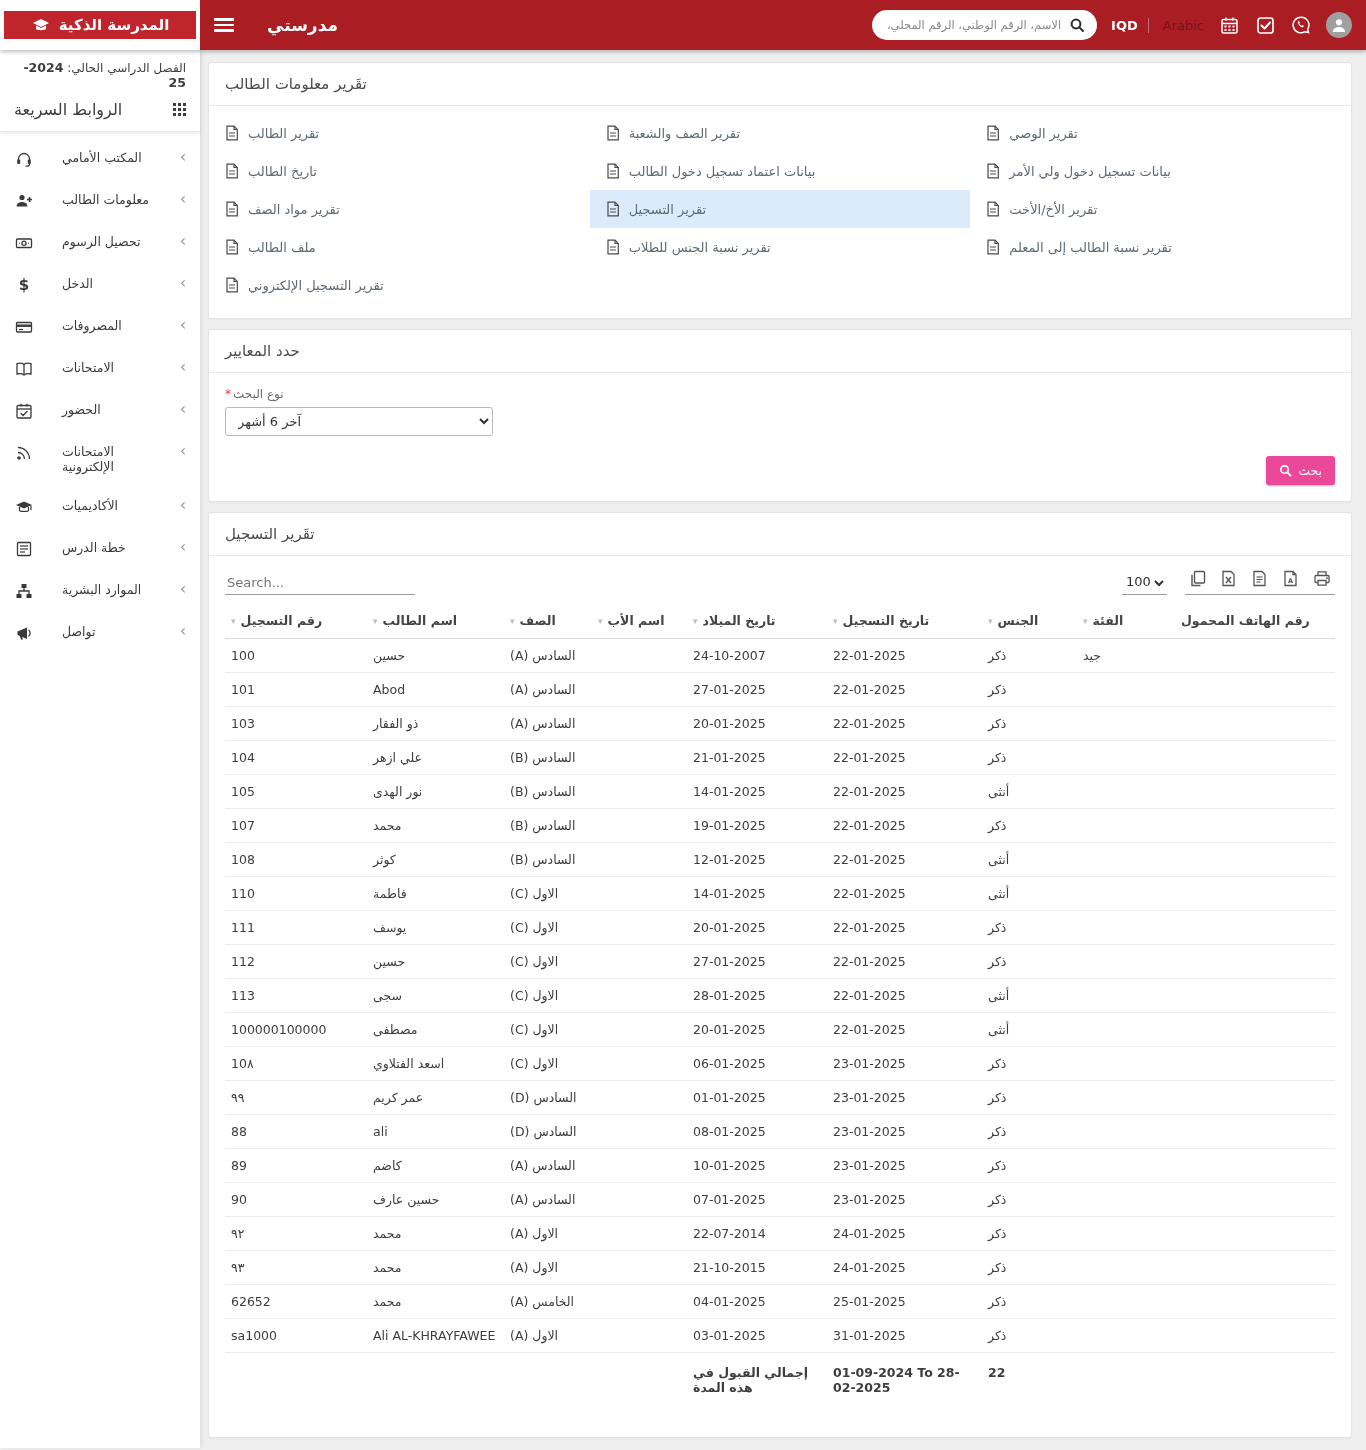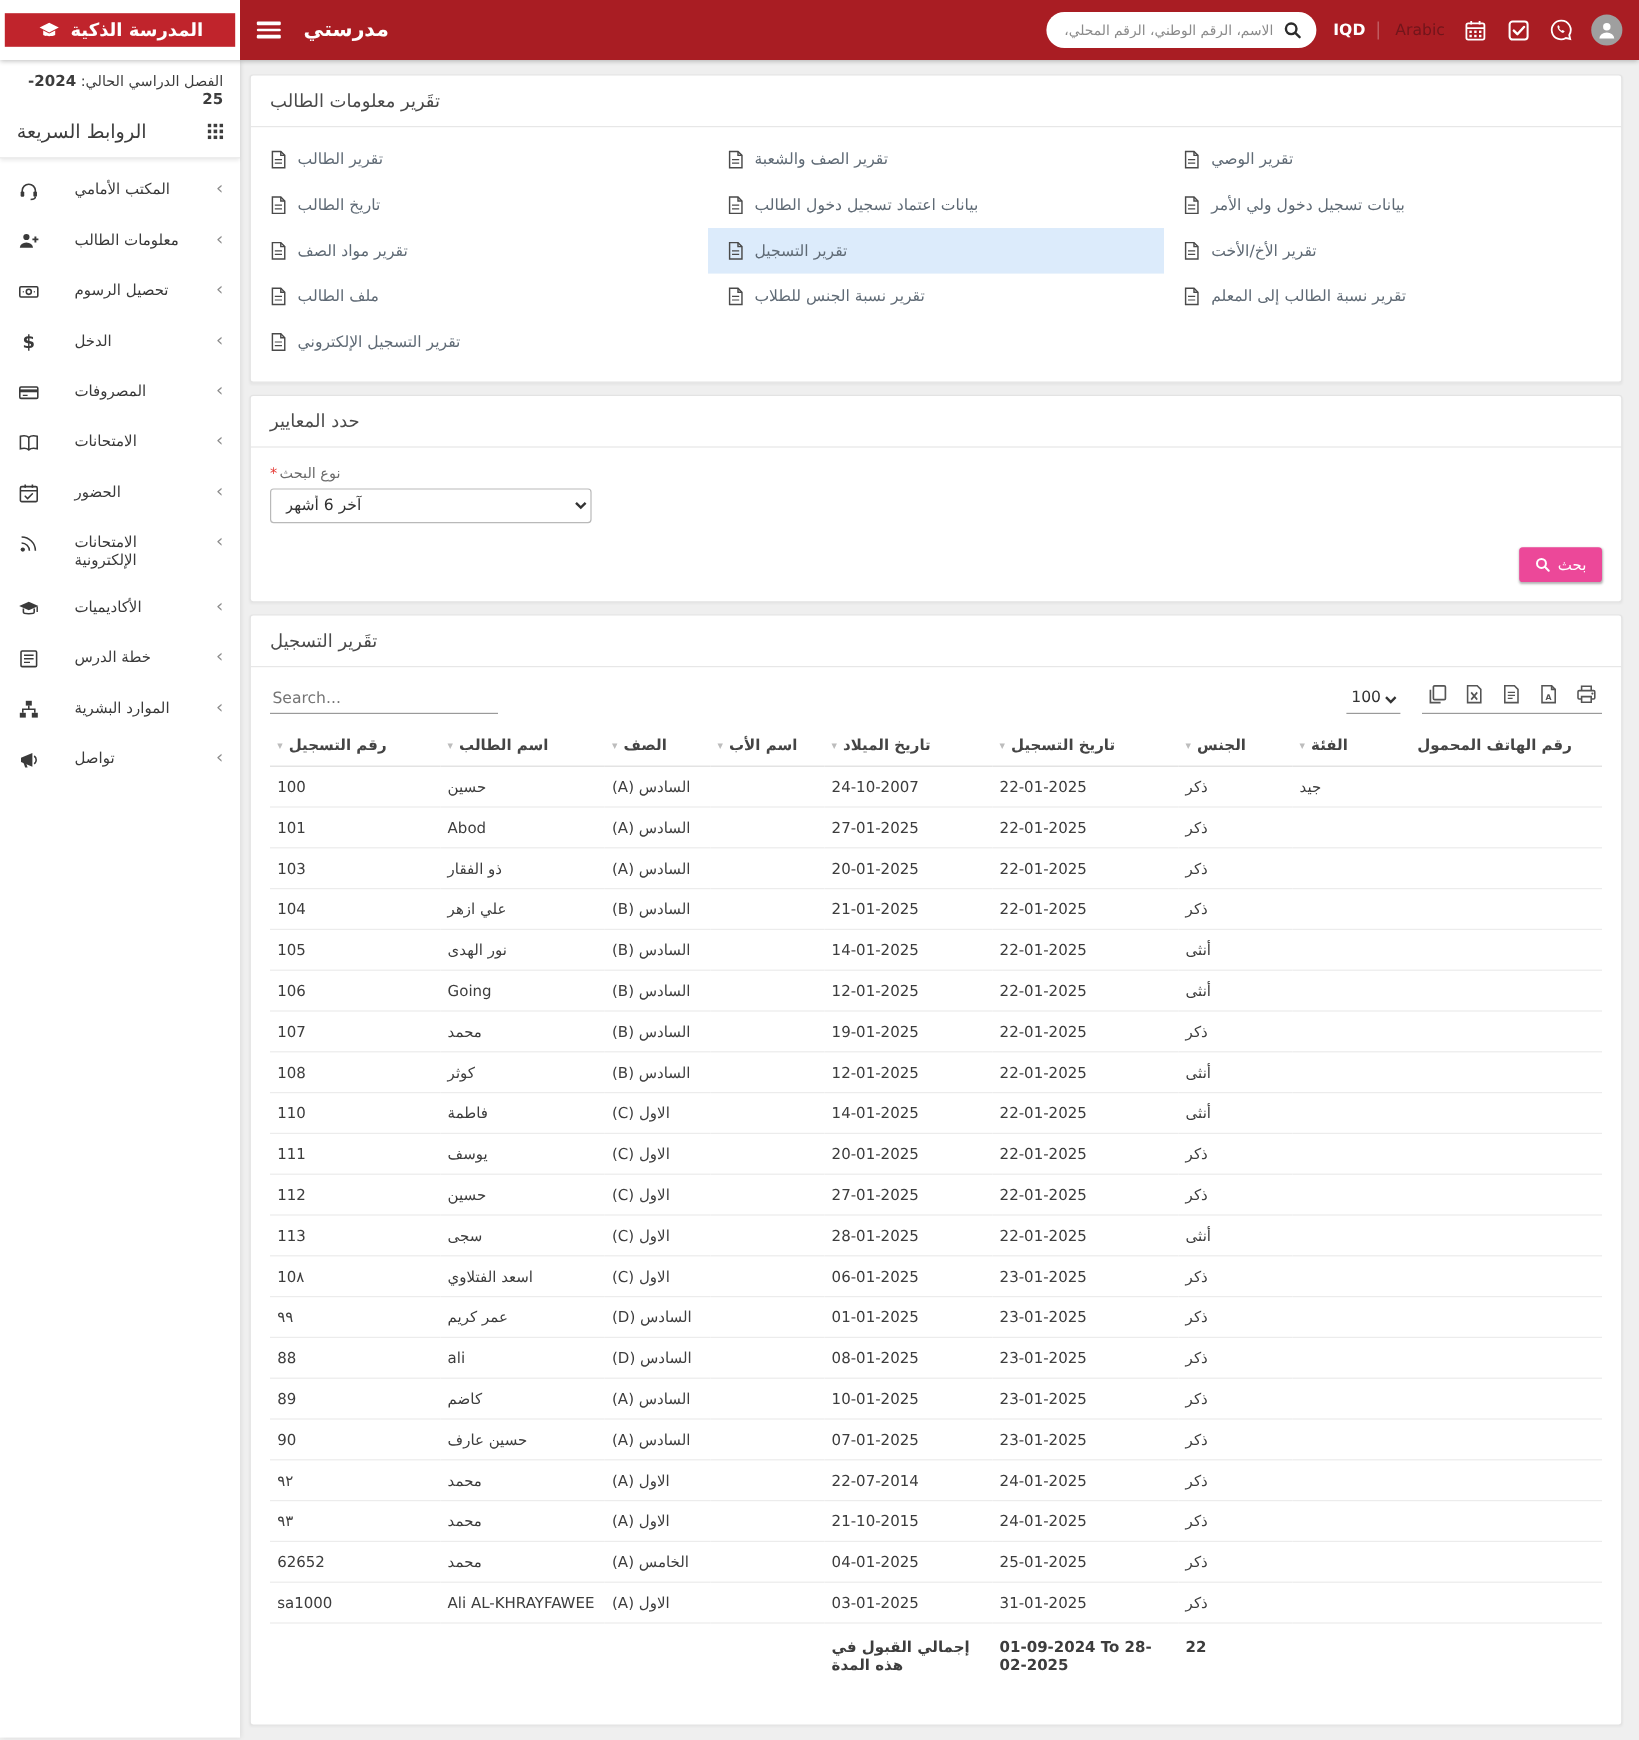--- a/index.html
+++ b/index.html
@@ -12,21 +12,21 @@
     min-height: 1450px;
     position: relative;
   }
   
   .topbar { display:flex; height:50px; background:#a91d23; box-shadow:0 2px 4px rgba(0,0,0,.25); position:relative; z-index:5; }
   .topbar-left { width:200px; background:#ffffff; display:flex; align-items:center; justify-content:center; padding:4px; }
   .logo-box { background:#c0242c; color:#fff; width:100%; height:28px; display:flex; align-items:center; justify-content:center; gap:8px; font-weight:bold; font-size:15px; direction:rtl; }
   .topbar-main { flex:1; display:flex; align-items:center; padding:0 14px; gap:14px; }
   .hamburger { width:20px; cursor:pointer; display:flex; flex-direction:column; gap:3px; }
   .hamburger i { display:block; height:2.5px; background:#fff; border-radius:1px; }
-  .app-title { color:#fff; font-size:17px; font-weight:bold; margin-left:5px; }
+  .app-title { color:#fff; font-size:17px; font-weight:bold; margin-left:19px; }
   .topbar-spacer { flex:1; }
   .search-pill { width:225px; height:30px; background:#fff; border-radius:15px; display:flex; align-items:center; padding:0 12px; gap:8px; }
   .search-pill input { border:none; outline:none; flex:1; font-size:11.5px; color:#555; direction:rtl; font-family:inherit; background:transparent; min-width:0; }
   .search-pill input::placeholder { color:#8a8a8a; }
   .currency { color:#fff; font-weight:bold; font-size:13px; padding-right:10px; border-right:1px solid rgba(255,255,255,.35); }
   .language { color:#71151b; font-size:13px; }
   .top-icon { width:22px; height:22px; display:flex; align-items:center; justify-content:center; cursor:pointer; }
   .avatar { width:26px; height:26px; border-radius:50%; background:#9f9f9f; display:flex; align-items:center; justify-content:center; overflow:hidden; cursor:pointer; }
   
   .layout { display:flex; align-items:stretch; min-height:1390px; }
@@ -606,31 +606,20 @@
                 <td class="cell-name">نور الهدى</td>
                 <td class="cell-rtl">السادس (B)</td>
                 <td></td>
                 <td>14-01-2025</td>
                 <td>22-01-2025</td>
                 <td>أنثى</td>
                 <td class="cell-rtl"></td>
                 <td></td>
               </tr>
               <tr>
-                <td>106</td>
-                <td class="cell-name">Going</td>
-                <td class="cell-rtl">السادس (B)</td>
-                <td></td>
-                <td>12-01-2025</td>
-                <td>22-01-2025</td>
-                <td>أنثى</td>
-                <td class="cell-rtl"></td>
-                <td></td>
-              </tr>
-              <tr>
                 <td>107</td>
                 <td class="cell-name">محمد</td>
                 <td class="cell-rtl">السادس (B)</td>
                 <td></td>
                 <td>19-01-2025</td>
                 <td>22-01-2025</td>
                 <td>ذكر</td>
                 <td class="cell-rtl"></td>
                 <td></td>
               </tr>
@@ -677,20 +666,31 @@
                 <td>ذكر</td>
                 <td class="cell-rtl"></td>
                 <td></td>
               </tr>
               <tr>
                 <td>113</td>
                 <td class="cell-name">سجى</td>
                 <td class="cell-rtl">الاول (C)</td>
                 <td></td>
                 <td>28-01-2025</td>
+                <td>22-01-2025</td>
+                <td>أنثى</td>
+                <td class="cell-rtl"></td>
+                <td></td>
+              </tr>
+              <tr>
+                <td>100000100000</td>
+                <td class="cell-name">مصطفى</td>
+                <td class="cell-rtl">الاول (C)</td>
+                <td></td>
+                <td>20-01-2025</td>
                 <td>22-01-2025</td>
                 <td>أنثى</td>
                 <td class="cell-rtl"></td>
                 <td></td>
               </tr>
               <tr>
                 <td>10٨</td>
                 <td class="cell-name">اسعد الفتلاوي</td>
                 <td class="cell-rtl">الاول (C)</td>
                 <td></td>

